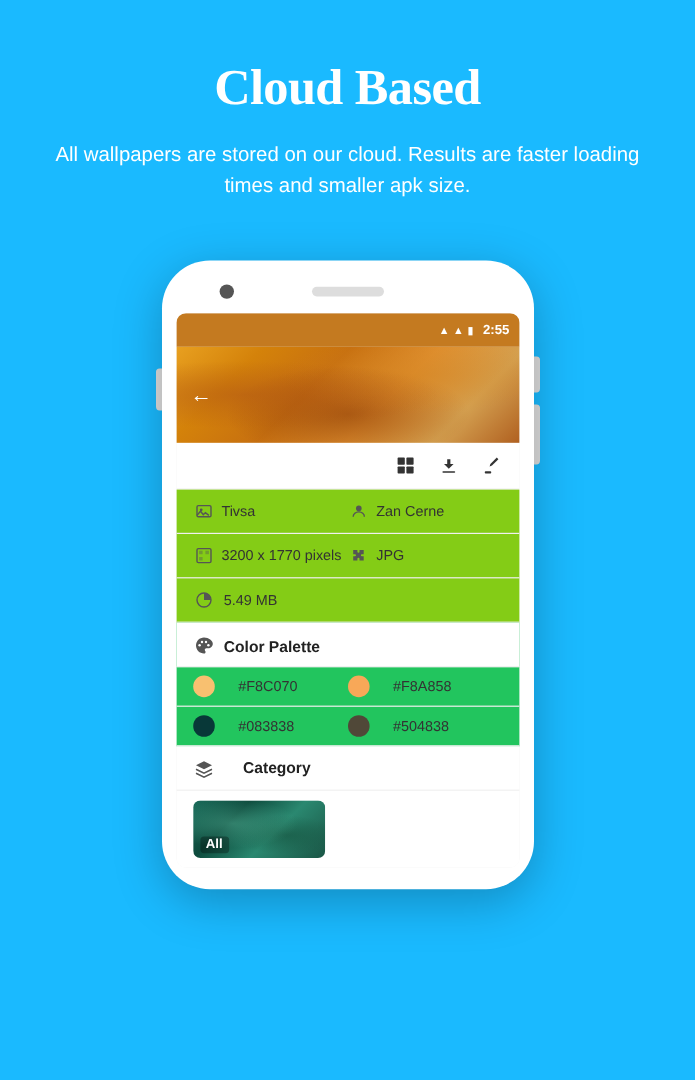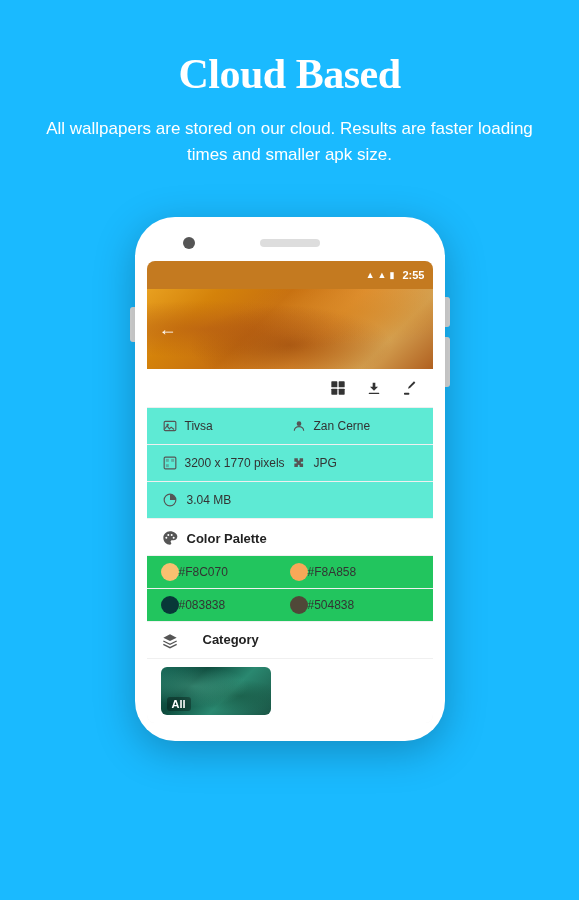--- a/index.html
+++ b/index.html
@@ -149,21 +149,21 @@
       width: 22px;
       height: 22px;
       display: flex;
       align-items: center;
       justify-content: center;
       color: #333;
       font-size: 16px;
     }
 
     .info-section {
-      background: #5eead4;
+      background: #84cc16;
       padding: 0;
     }
 
     .info-row {
       display: flex;
       align-items: center;
       padding: 9px 14px;
       border-bottom: 1px solid #f0f0f0;
       gap: 8px;
     }
@@ -221,21 +221,21 @@
     .color-row {
       display: flex;
       padding: 7px 14px;
       border-bottom: 1px solid #f0f0f0;
     }
 
     .color-col {
       flex: 1;
       display: flex;
       align-items: center;
-      gap: 0;
+      gap: 20px;
     }
 
     .color-dot {
       width: 18px;
       height: 18px;
       border-radius: 50%;
       flex-shrink: 0;
     }
 
     .color-hex {
@@ -437,21 +437,21 @@
           </div>
         </div>
 
         <div class="info-row">
           <div class="info-icon">
             <svg width="14" height="14" viewBox="0 0 24 24">
                 <circle cx="12" cy="12" r="10" fill="none" stroke="#555" stroke-width="2"></circle>
                 <path d="M12 12 L12 2 A10 10 0 0 1 22 12 Z" fill="#555"></path>
               </svg>
           </div>
-          <span class="info-text">3.04 MB</span>
+          <span class="info-text">5.49 MB</span>
         </div>
 
       </div>
 
       <div class="color-section">
         <div class="section-header">
           <div class="info-icon">
             <svg width="16" height="16" viewBox="0 0 24 24">
                 <path d="M12 2C6.48 2 2 6.48 2 12s4.48 10 10 10c1.1 0 2-.9 2-2 0-.52-.2-1-.53-1.36-.33-.35-.52-.82-.52-1.32 0-1.1.9-2 2-2h2.36c3.1 0 5.69-2.52 5.69-5.63C22.99 6.04 18.05 2 12 2z" fill="#555"></path>
                 <circle cx="6.5" cy="11.5" r="1.5" fill="white"></circle>

